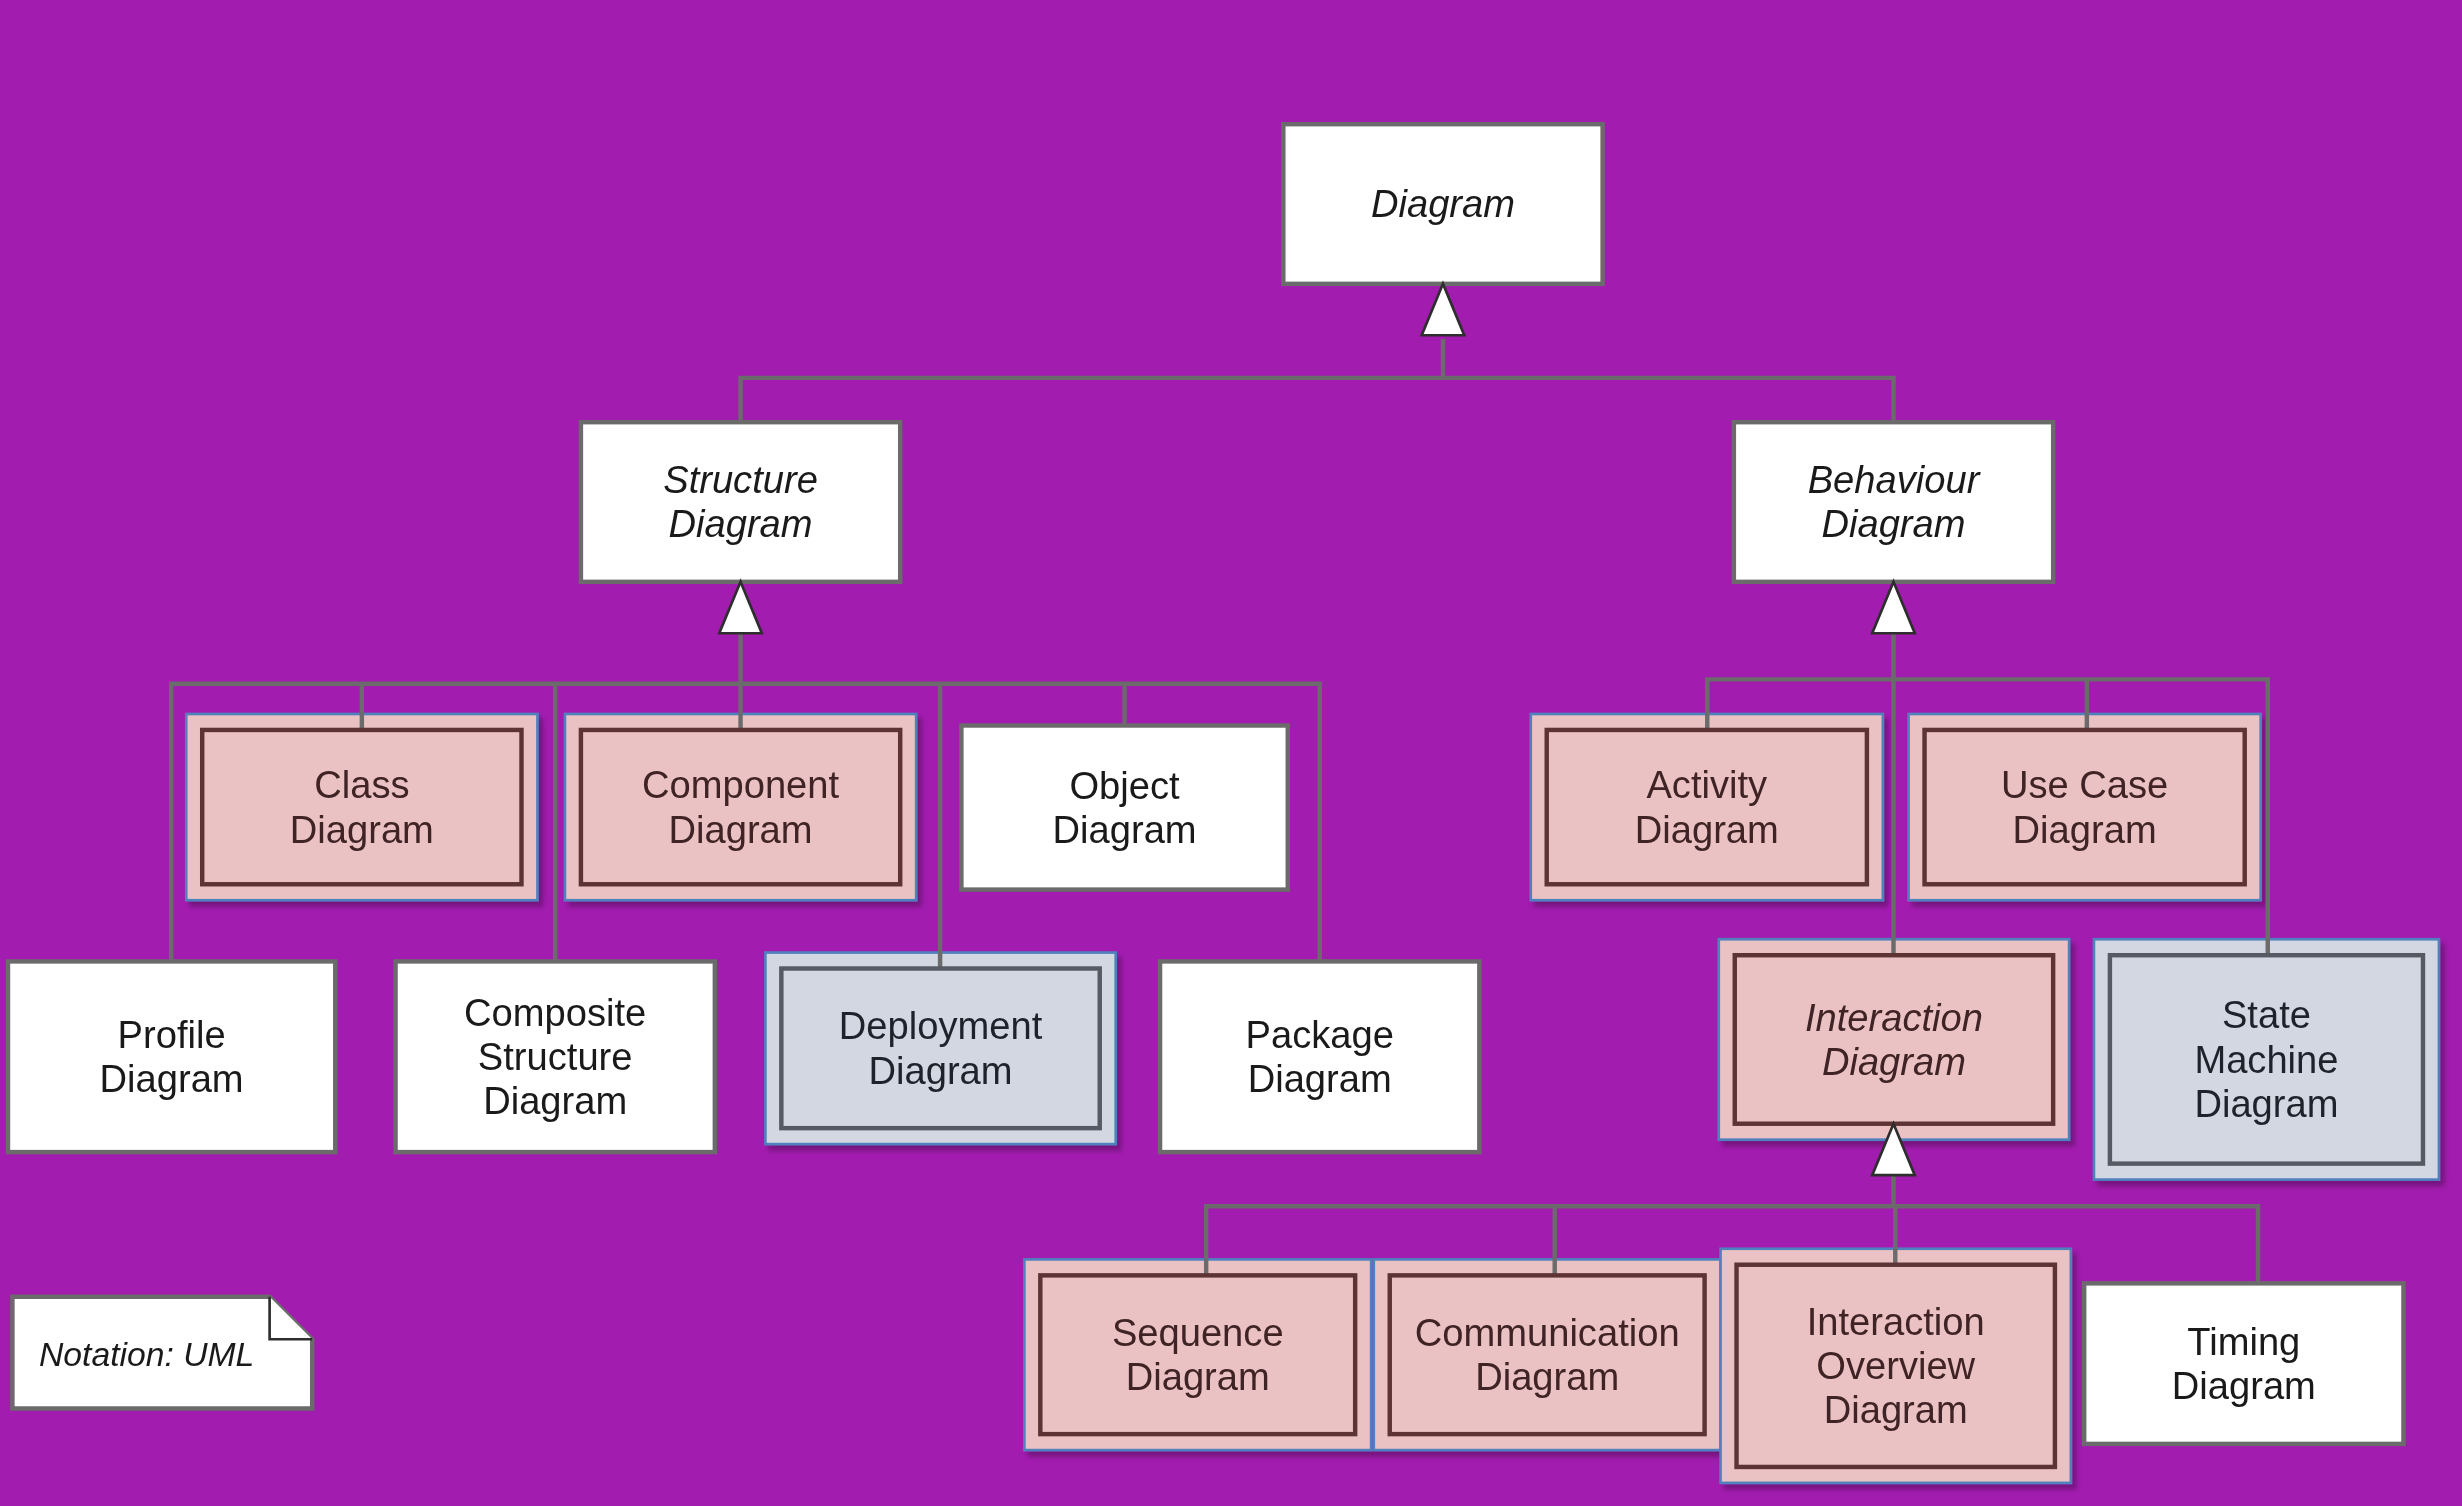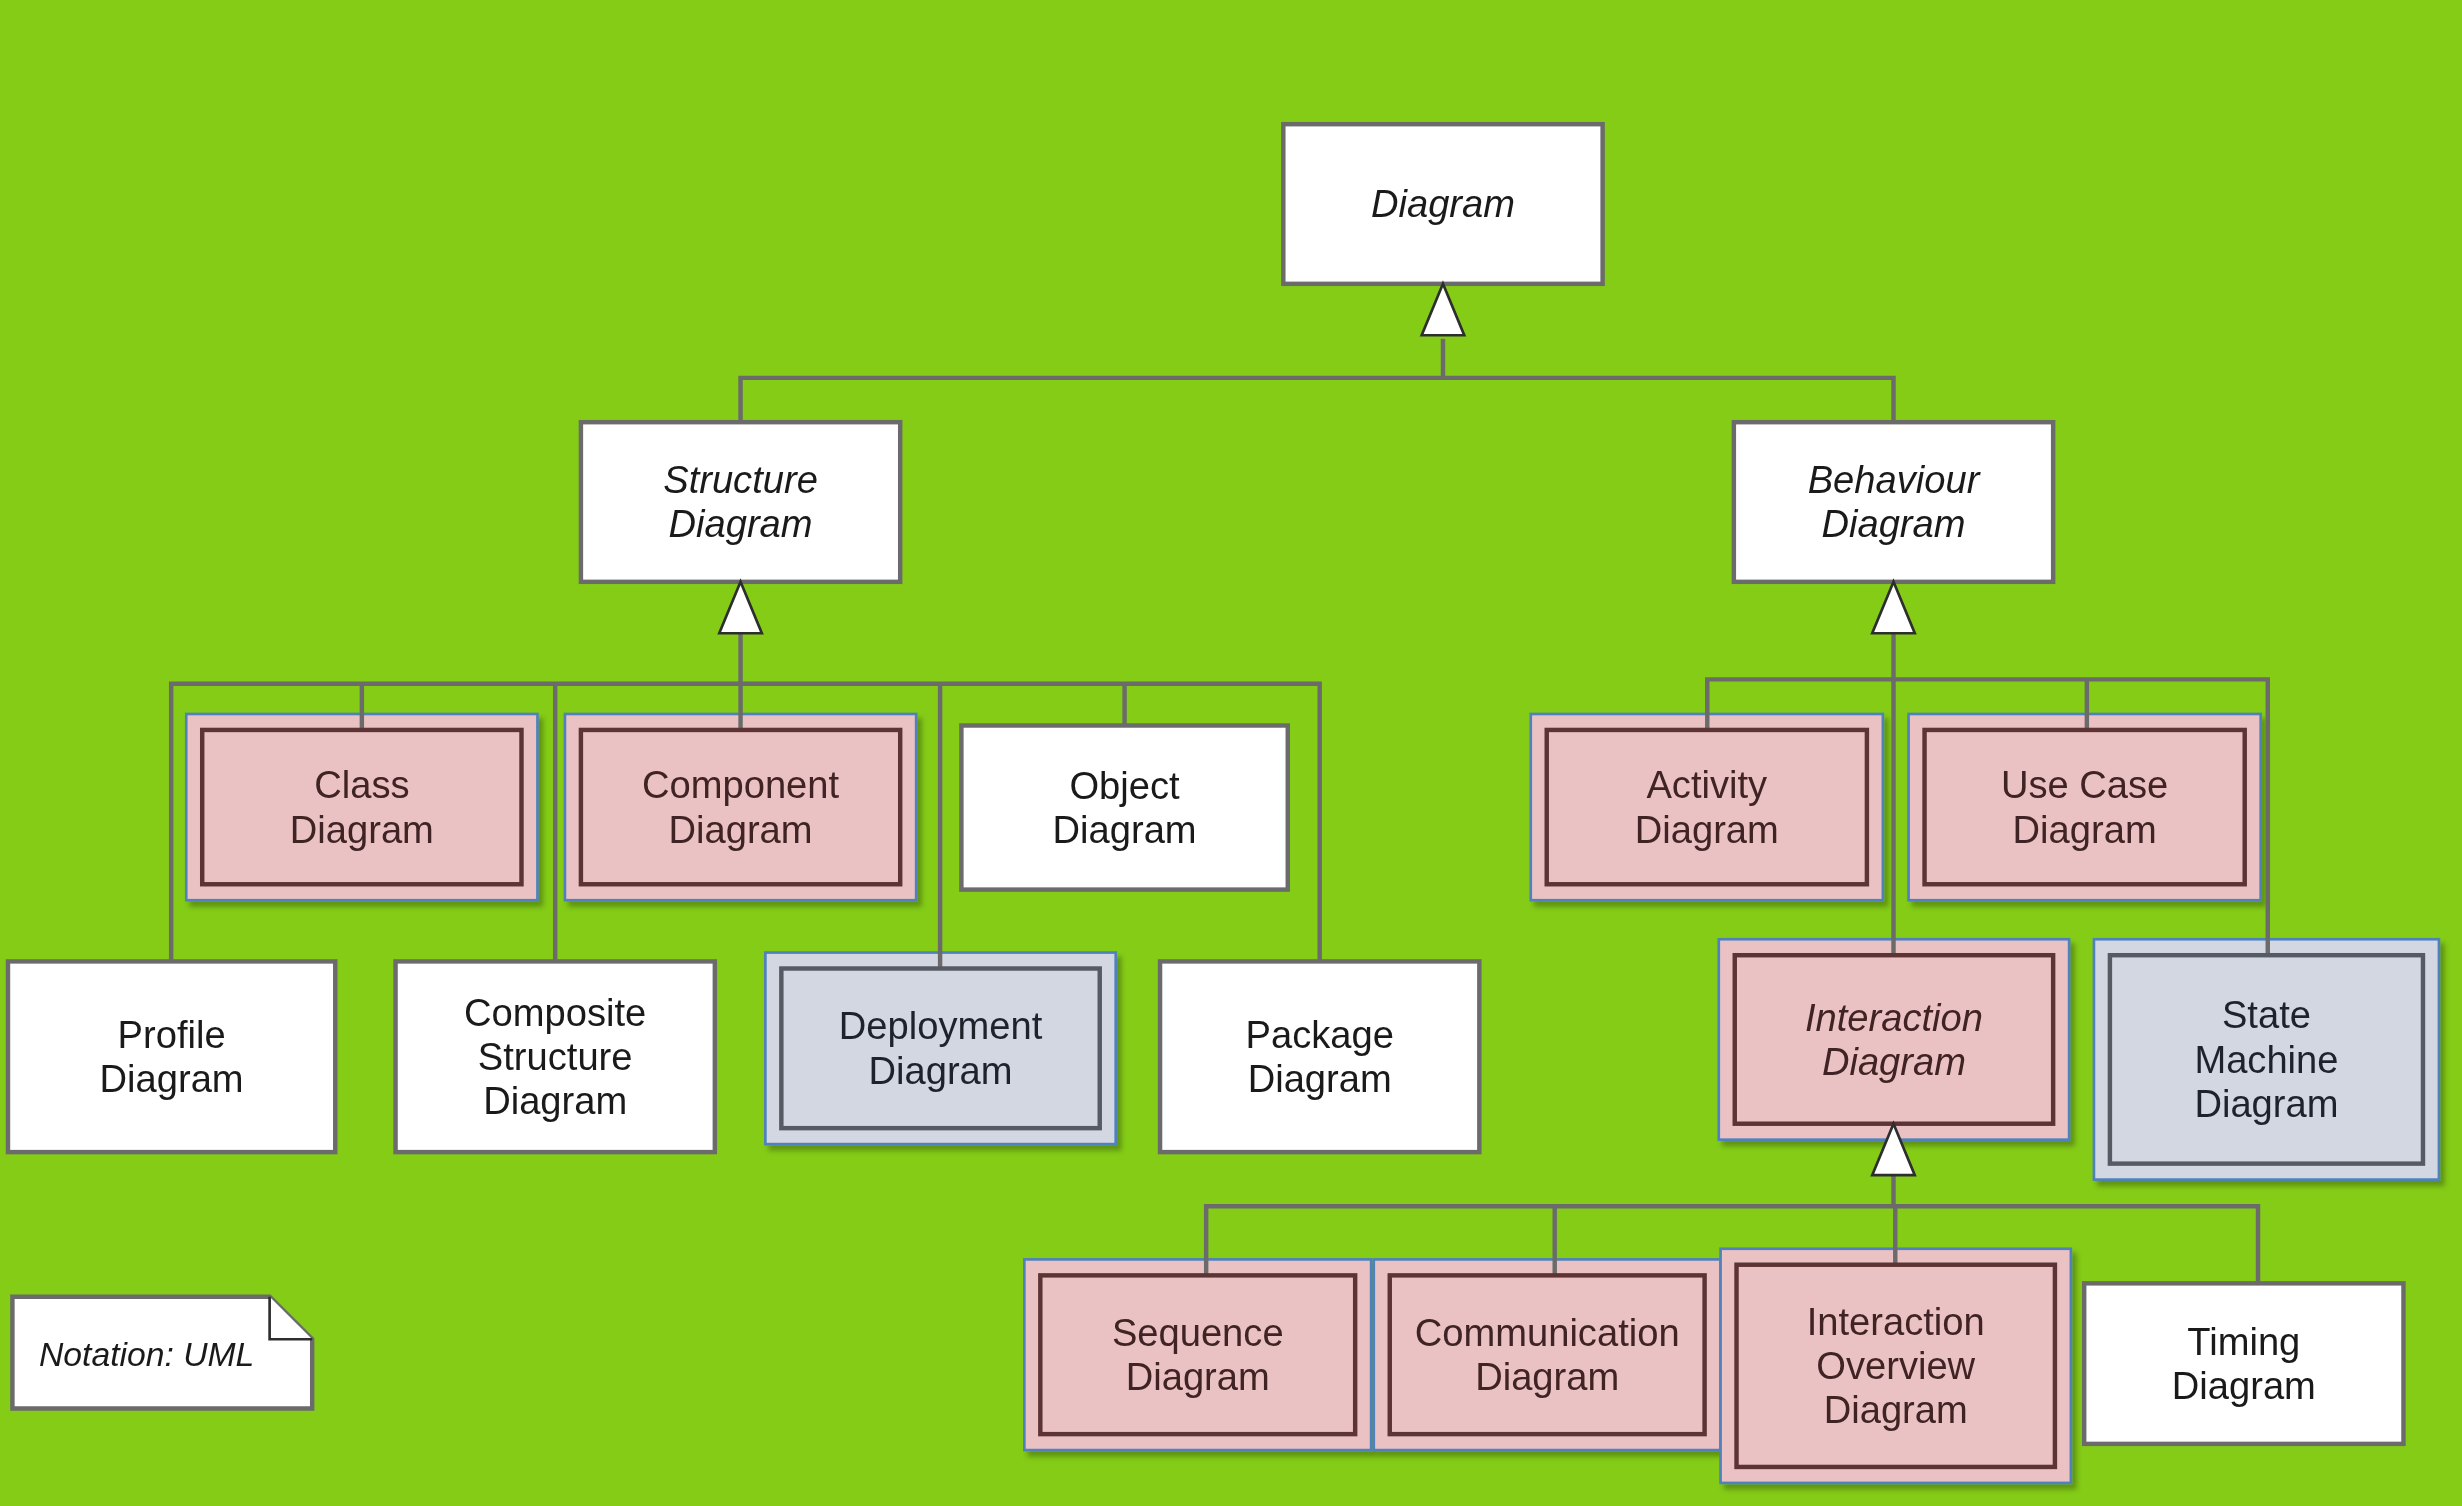--- a/index.html
+++ b/index.html
@@ -1,16 +1,16 @@
 <!DOCTYPE html>
 <html style="font-size:14px"><head>
 <meta charset="utf-8">
 <style>
   html,body{margin:0;padding:0;background:#ffffff;}
-  .stage{position:relative;width:2462px;height:1506px;background:#84cc16;overflow:hidden;}
+  .stage{position:relative;width:2462px;height:1506px;background:#a21caf;overflow:hidden;}
   svg{position:absolute;left:0;top:0;}
   svg text{font-family:"Liberation Sans","DejaVu Sans",sans-serif;font-size:43px;}
   svg text.note-text{font-size:38px;font-style:italic;}
   svg text.abstract{font-style:italic;}
 </style>
 </head>
 <body>
 
 <div class="stage">
   <svg id="diagram-svg" width="2462" height="1506" viewBox="0 0 2776 1698">

